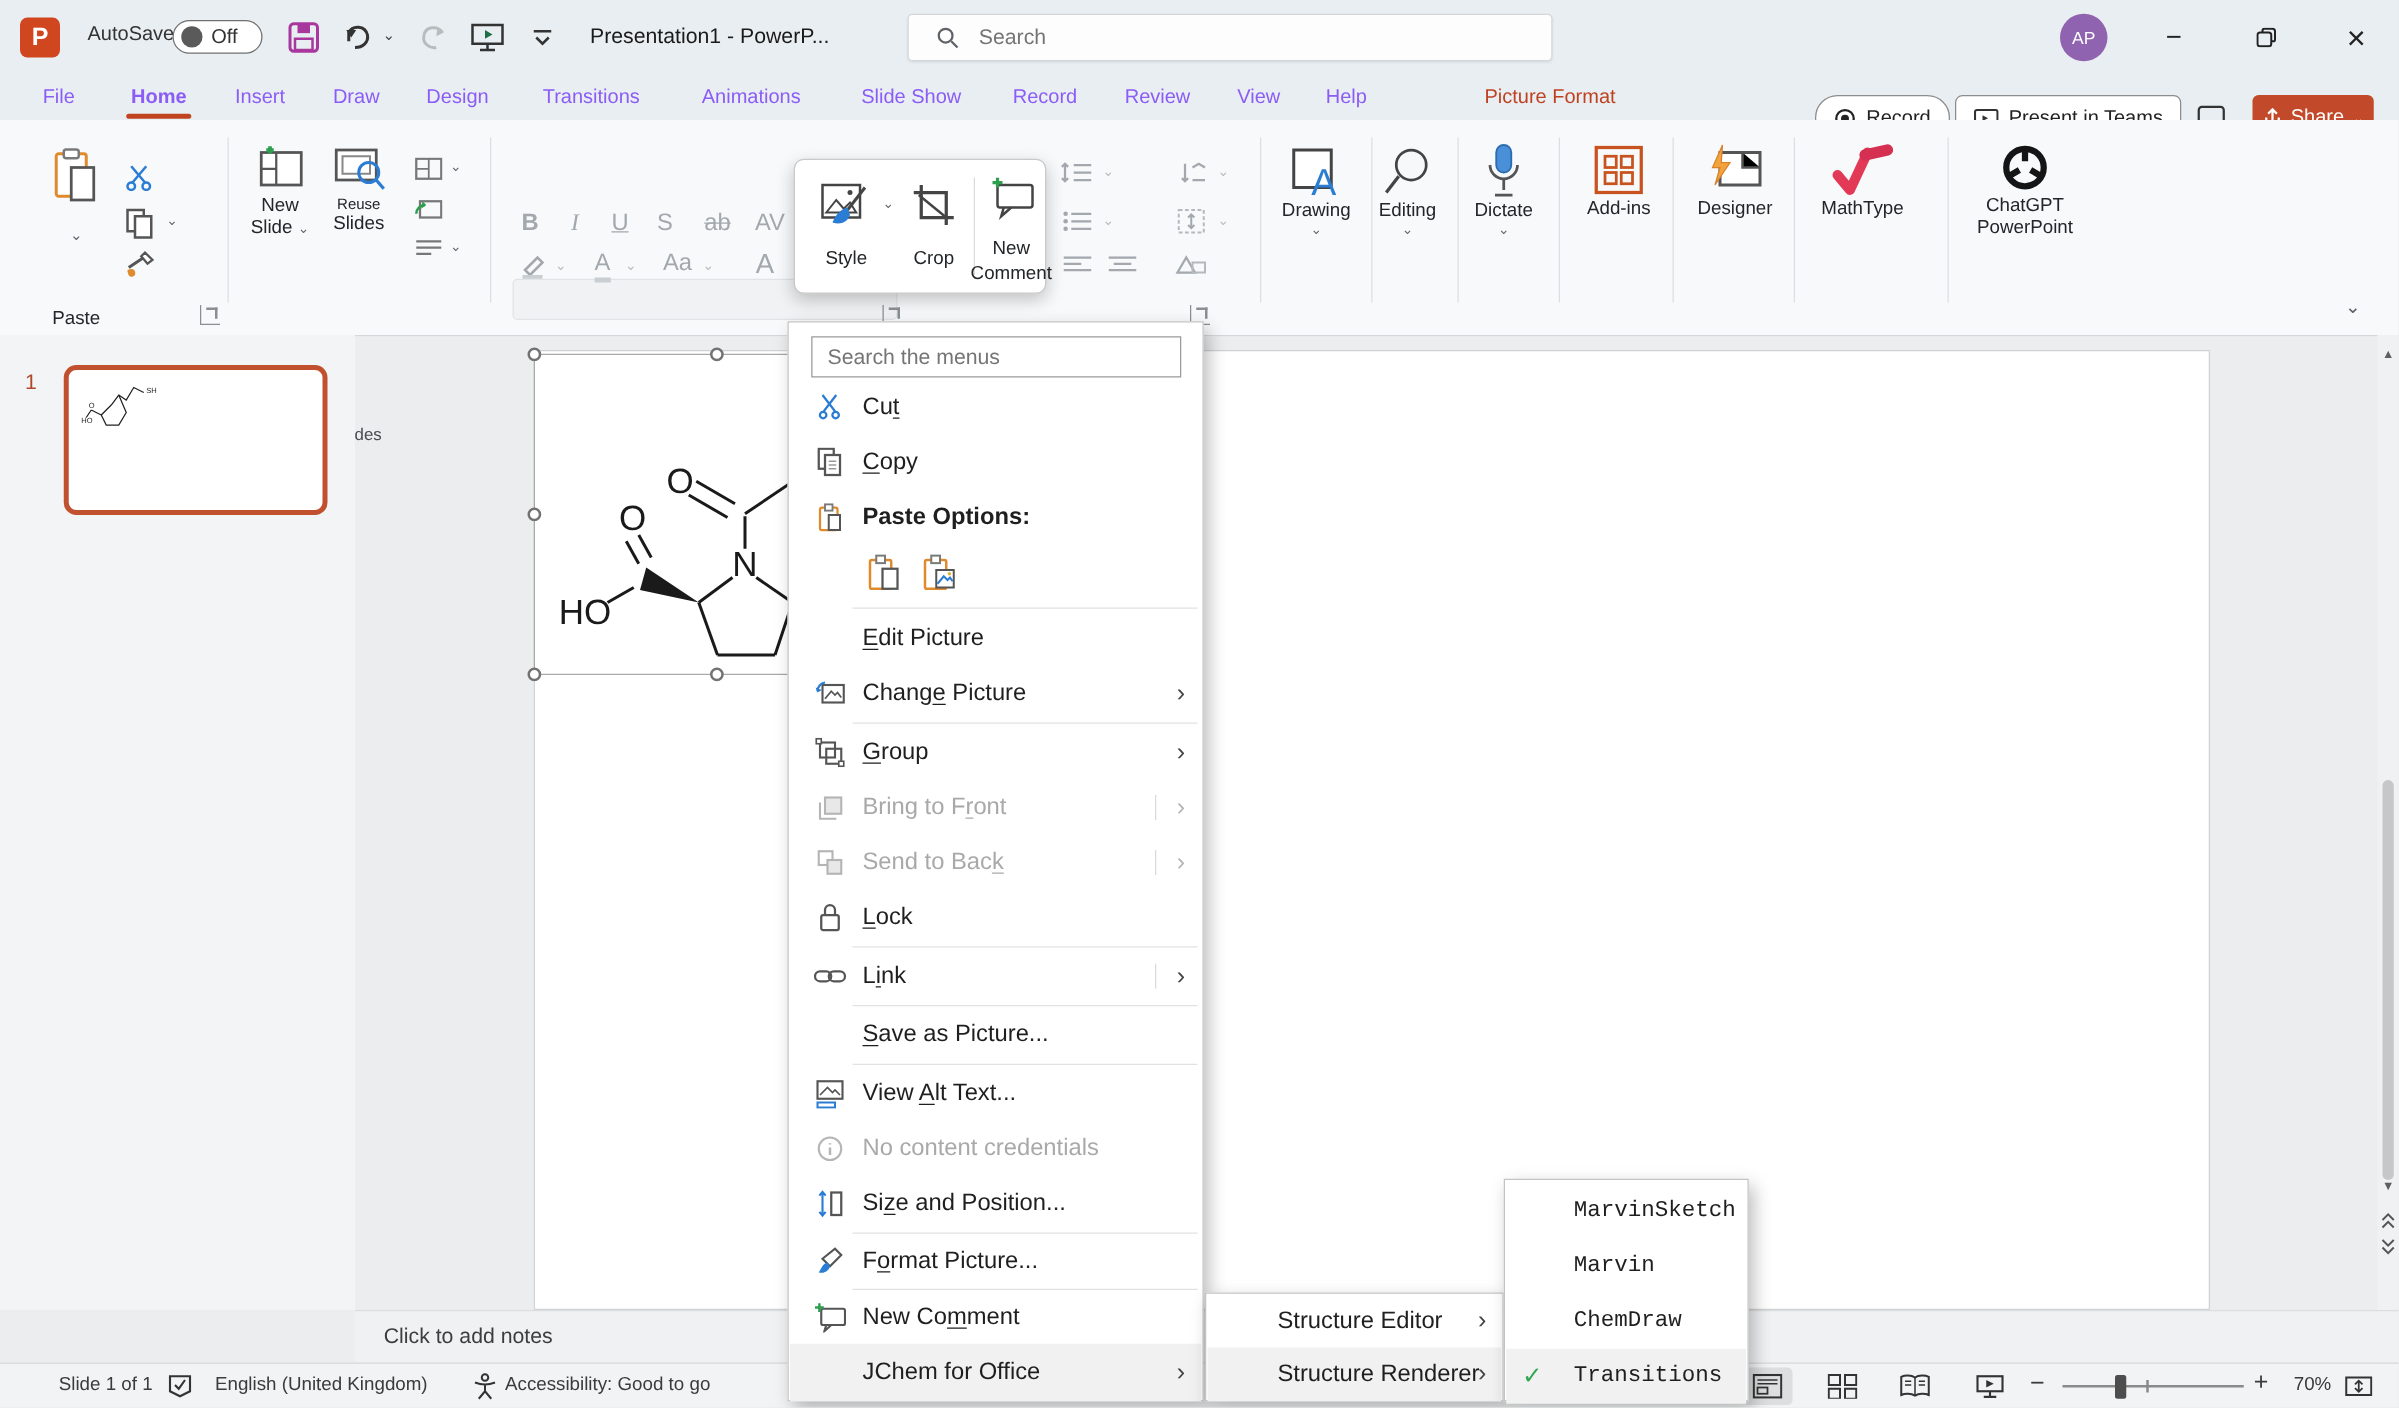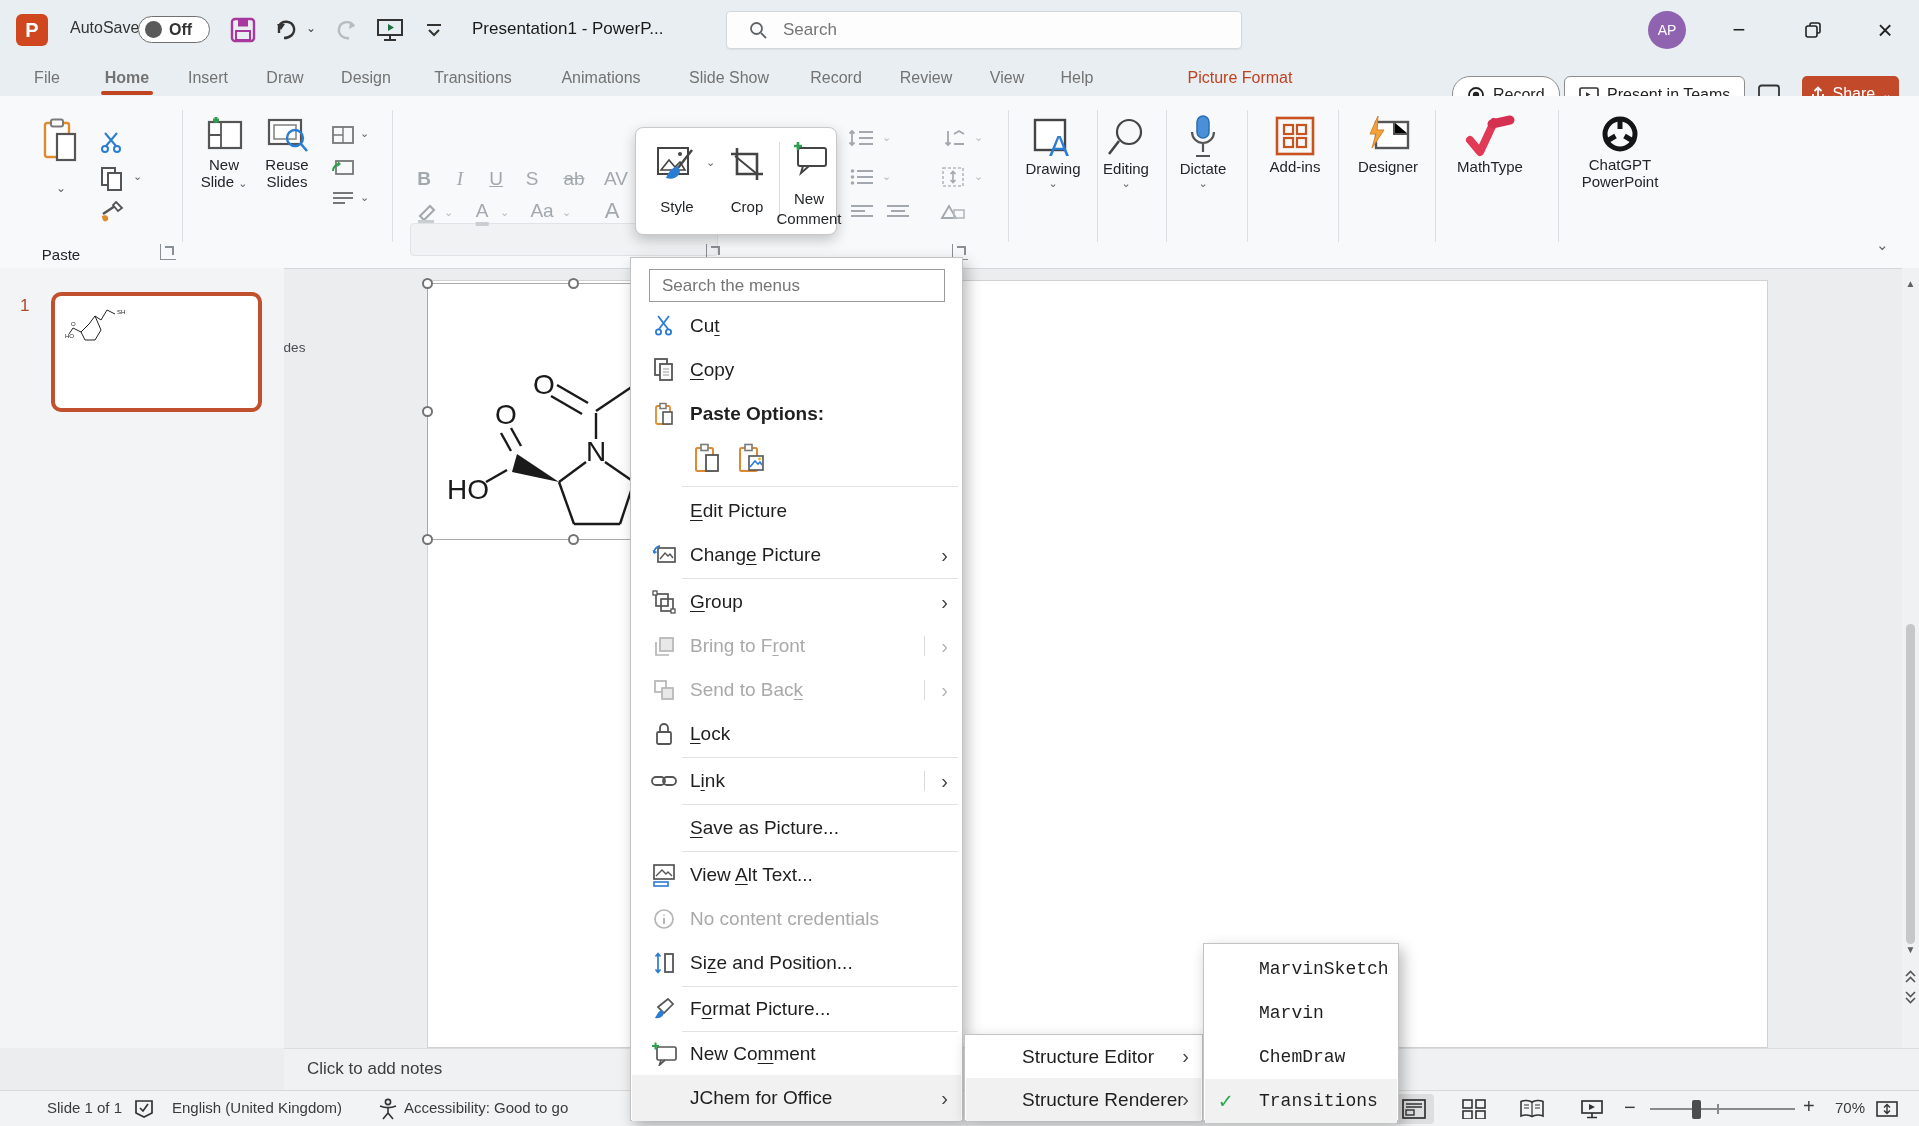--- a/index.html
+++ b/index.html
@@ -5,29 +5,29 @@
   html,body{margin:0;padding:0;}
   body{width:1919px;height:1126px;position:relative;overflow:hidden;
        font-family:"Liberation Sans",sans-serif;background:#ebedee;color:#1f1f1f;
        -webkit-font-smoothing:antialiased;}
   .a{position:absolute;}
   .ic{display:flex;align-items:center;justify-content:center;}
   svg{display:block;}
   
   #titlebar{left:0;top:0;width:1919px;height:60px;background:#e8eef1;}
   .tb-txt{font-size:16px;color:#333;}
-  #autosave-toggle{width:72px;height:27px;border:1px solid #707070;border-radius:14px;background:#fff;display:flex;align-items:center;padding:0 6px;gap:7px;box-sizing:border-box;font-weight:bold;}
+  #autosave-toggle{width:72px;height:27px;border:1px solid #707070;border-radius:14px;background:#fff;display:flex;align-items:center;padding:0 6px;gap:7px;box-sizing:border-box;}
   #autosave-knob{width:17px;height:17px;border-radius:50%;background:#5a5a5a;}
   #win-search{left:726px;top:11px;width:516px;height:38px;background:#fdfdfd;border:1px solid #d4d7d9;border-radius:4px;display:flex;align-items:center;gap:14px;padding-left:22px;box-sizing:border-box;box-shadow:0 1px 2px rgba(0,0,0,.06);}
   #win-search input{border:none;outline:none;background:transparent;font-size:17px;color:#444;font-family:inherit;width:380px;}
   #avatar{left:1648px;top:11px;width:38px;height:38px;border-radius:50%;background:var(--avatar-bg);color:#fff;font-size:14px;}
   .winbtn{top:0;width:46px;height:60px;color:#222;font-size:22px;}
   
   #tabrow{left:0;top:60px;width:1919px;height:36px;background:#e8eef1;}
-  .rtab{top:60px;height:36px;display:flex;align-items:center;font-size:16px;color:#737373;transform:translateX(-50%);padding:0 4px;}
+  .rtab{top:60px;height:36px;display:flex;align-items:center;font-size:16px;color:#8b5cf6;transform:translateX(-50%);padding:0 4px;}
   .rtab.active{font-weight:bold;}
   .rtab.ctx{color:var(--accent);}
   #home-underline{left:101px;top:91px;width:52px;height:4px;background:var(--tab-underline);border-radius:2px;}
   .pillbtn{height:37px;border:1px solid #8d8d8d;border-radius:18px;background:#fff;display:flex;align-items:center;gap:8px;padding:0 14px;font-size:16px;color:#222;box-sizing:border-box;}
   #share-btn{left:1802px;top:76px;width:97px;height:36px;background:var(--share-bg);border-radius:5px;color:#fff;font-size:16px;display:flex;align-items:center;justify-content:center;gap:7px;}
   
   #ribbon{left:0;top:96px;width:1919px;height:172px;background:#f7f9fa;border-bottom:1px solid #d5d8da;}
   .vsep{position:absolute;top:14px;width:1px;height:132px;background:#dcdfe1;}
   .glabel{position:absolute;top:244px;font-size:13.5px;color:#474b4f;transform:translateX(-50%);}
   .biglabel{position:absolute;font-size:15px;color:#232629;transform:translateX(-50%);white-space:nowrap;}
@@ -238,21 +238,21 @@
     <div style="text-align:center;font-size:15px;color:#232629;">New</div>
     <div style="text-align:center;font-size:15px;color:#232629;"><span>Slide</span> <span style="font-size:11px;color:#5f6368;">⌄</span></div>
   </div>
   <div class="a" style="left:258px;top:16px;width:58px;">
     <svg width="44" height="42" viewBox="0 0 44 42" style="margin:2px auto 0;">
       <rect x="4" y="6" width="32" height="24" fill="#fff" stroke="#555" stroke-width="2.2"></rect>
       <rect x="9" y="11" width="22" height="14" fill="none" stroke="#888" stroke-width="1.6"></rect>
       <circle cx="30" cy="24" r="8" fill="none" stroke="#2b7cd3" stroke-width="2.4"></circle>
       <path d="M36 30 L42 37" stroke="#2b7cd3" stroke-width="2.6"></path>
     </svg>
-    <div style="text-align:center;font-size:15px;color:#232629;">Reuse</div>
+    <div style="text-align:center;font-size:12px;color:#232629;">Reuse</div>
     <div style="text-align:center;font-size:15px;color:#232629;">Slides</div>
   </div>
   <div class="a" style="left:332px;top:30px;">
     <svg width="22" height="18" viewBox="0 0 22 18">
       <rect x="1" y="1" width="20" height="16" fill="none" stroke="#777" stroke-width="1.8"></rect>
         <path d="M11 1 V17 M1 9 H11" stroke="#777" stroke-width="1.4"></path>
     </svg>
   </div>
   <span class="a" style="left:360px;top:31px;font-size:11px;color:#5f6368;">⌄</span>
   <div class="a" style="left:332px;top:62px;">

